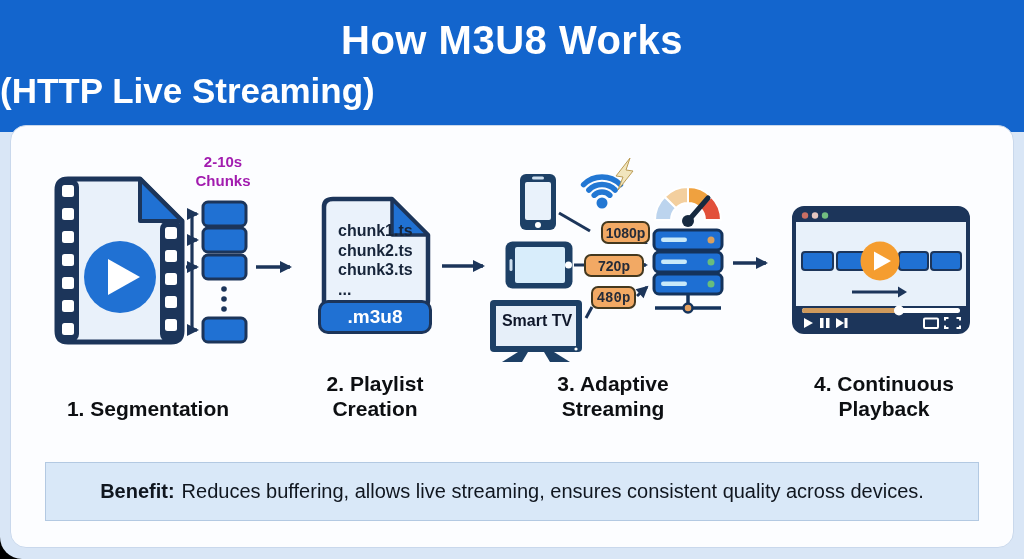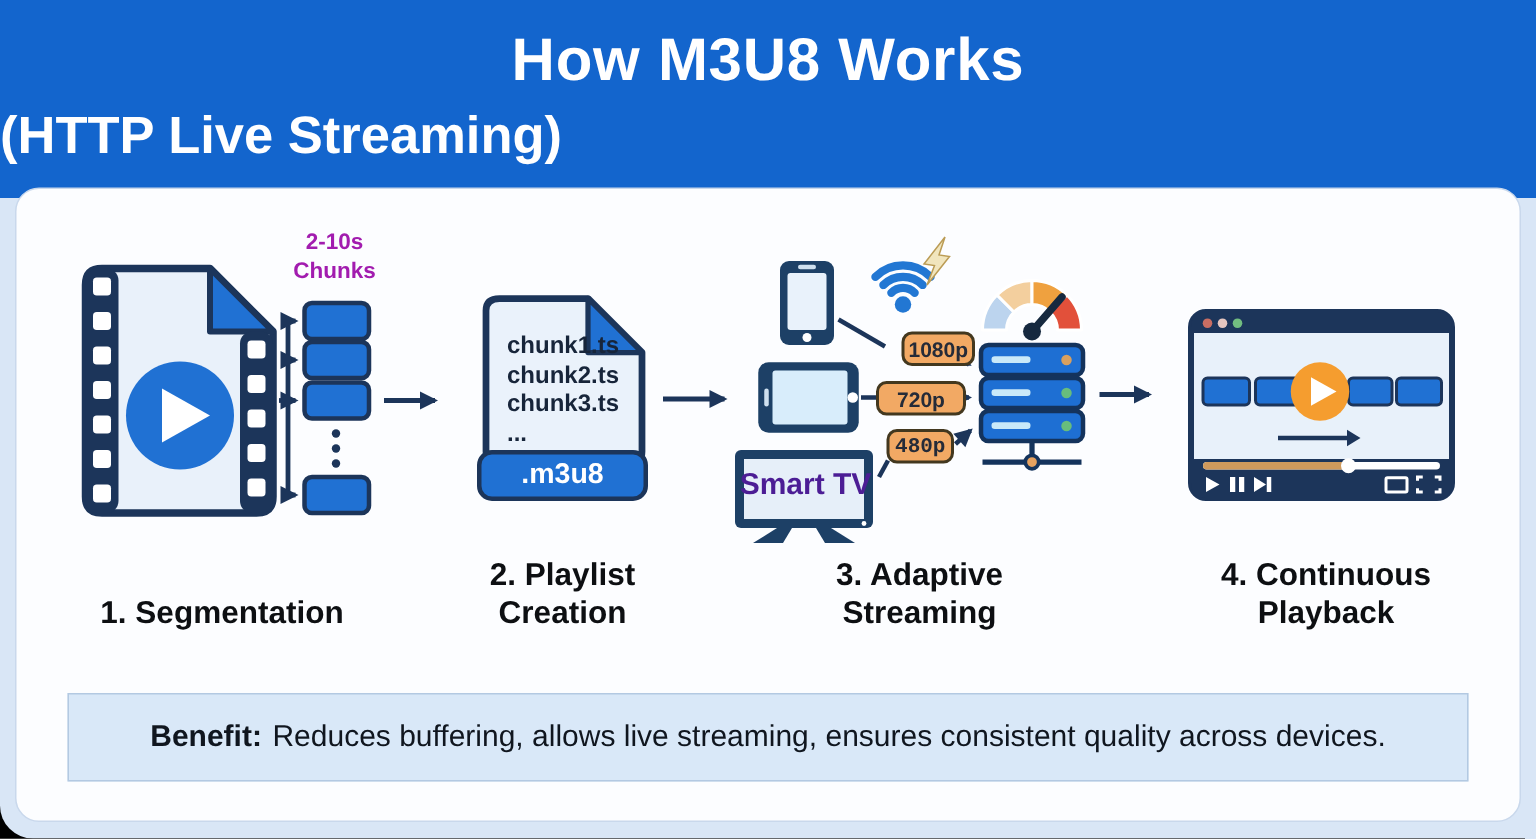--- a/index.html
+++ b/index.html
@@ -24,21 +24,21 @@
   .file-list{left:338px;top:221px;width:86px;font-size:16px;font-weight:bold;color:#17253a;line-height:19.5px;}
   .m3u8-badge{left:318px;top:300px;width:114px;height:34px;background:#2071d3;border:3.5px solid #1c355a;
               border-radius:10px;box-sizing:border-box;display:flex;align-items:center;justify-content:center;
               color:#fff;font-size:19px;font-weight:bold;z-index:5;}
   .q-badge{background:#f2a964;border:2.5px solid #43381f;border-radius:7px;box-sizing:border-box;
            display:flex;align-items:center;justify-content:center;font-size:14px;font-weight:bold;
            color:#252b38;z-index:5;}
   #q1080{left:589px;top:221px;width:49px;height:23px;margin-left:12px;}
   #q720{left:584px;top:254px;width:60px;height:23px;}
   #q480{left:591px;top:286px;width:45px;height:23px;font-family:Liberation Mono, monospace;}
-  .tv-label{left:492px;top:312px;width:90px;text-align:center;font-size:20px;font-weight:bold;color:#4c1d95;}
+  .tv-label{left:492px;top:312px;width:90px;text-align:center;font-size:16px;font-weight:bold;color:#0f172a;}
   .step-label{text-align:center;font-size:21px;font-weight:bold;color:#0d0f12;line-height:25px;
               white-space:pre-line;z-index:5;}
   #lbl1{left:48px;top:396px;width:200px;}
   #lbl2{left:295px;top:371px;width:160px;}
   #lbl3{left:533px;top:371px;width:160px;}
   #lbl4{left:794px;top:371px;width:180px;}
   .benefit{left:45px;top:462px;width:934px;height:59px;background:#d9e8f8;border:1.5px solid #b3c9e2;
            border-radius:0;box-sizing:border-box;display:flex;align-items:center;justify-content:center;
            font-size:20px;color:#10161f;z-index:5;}
   .benefit b{margin-right:7px;}

